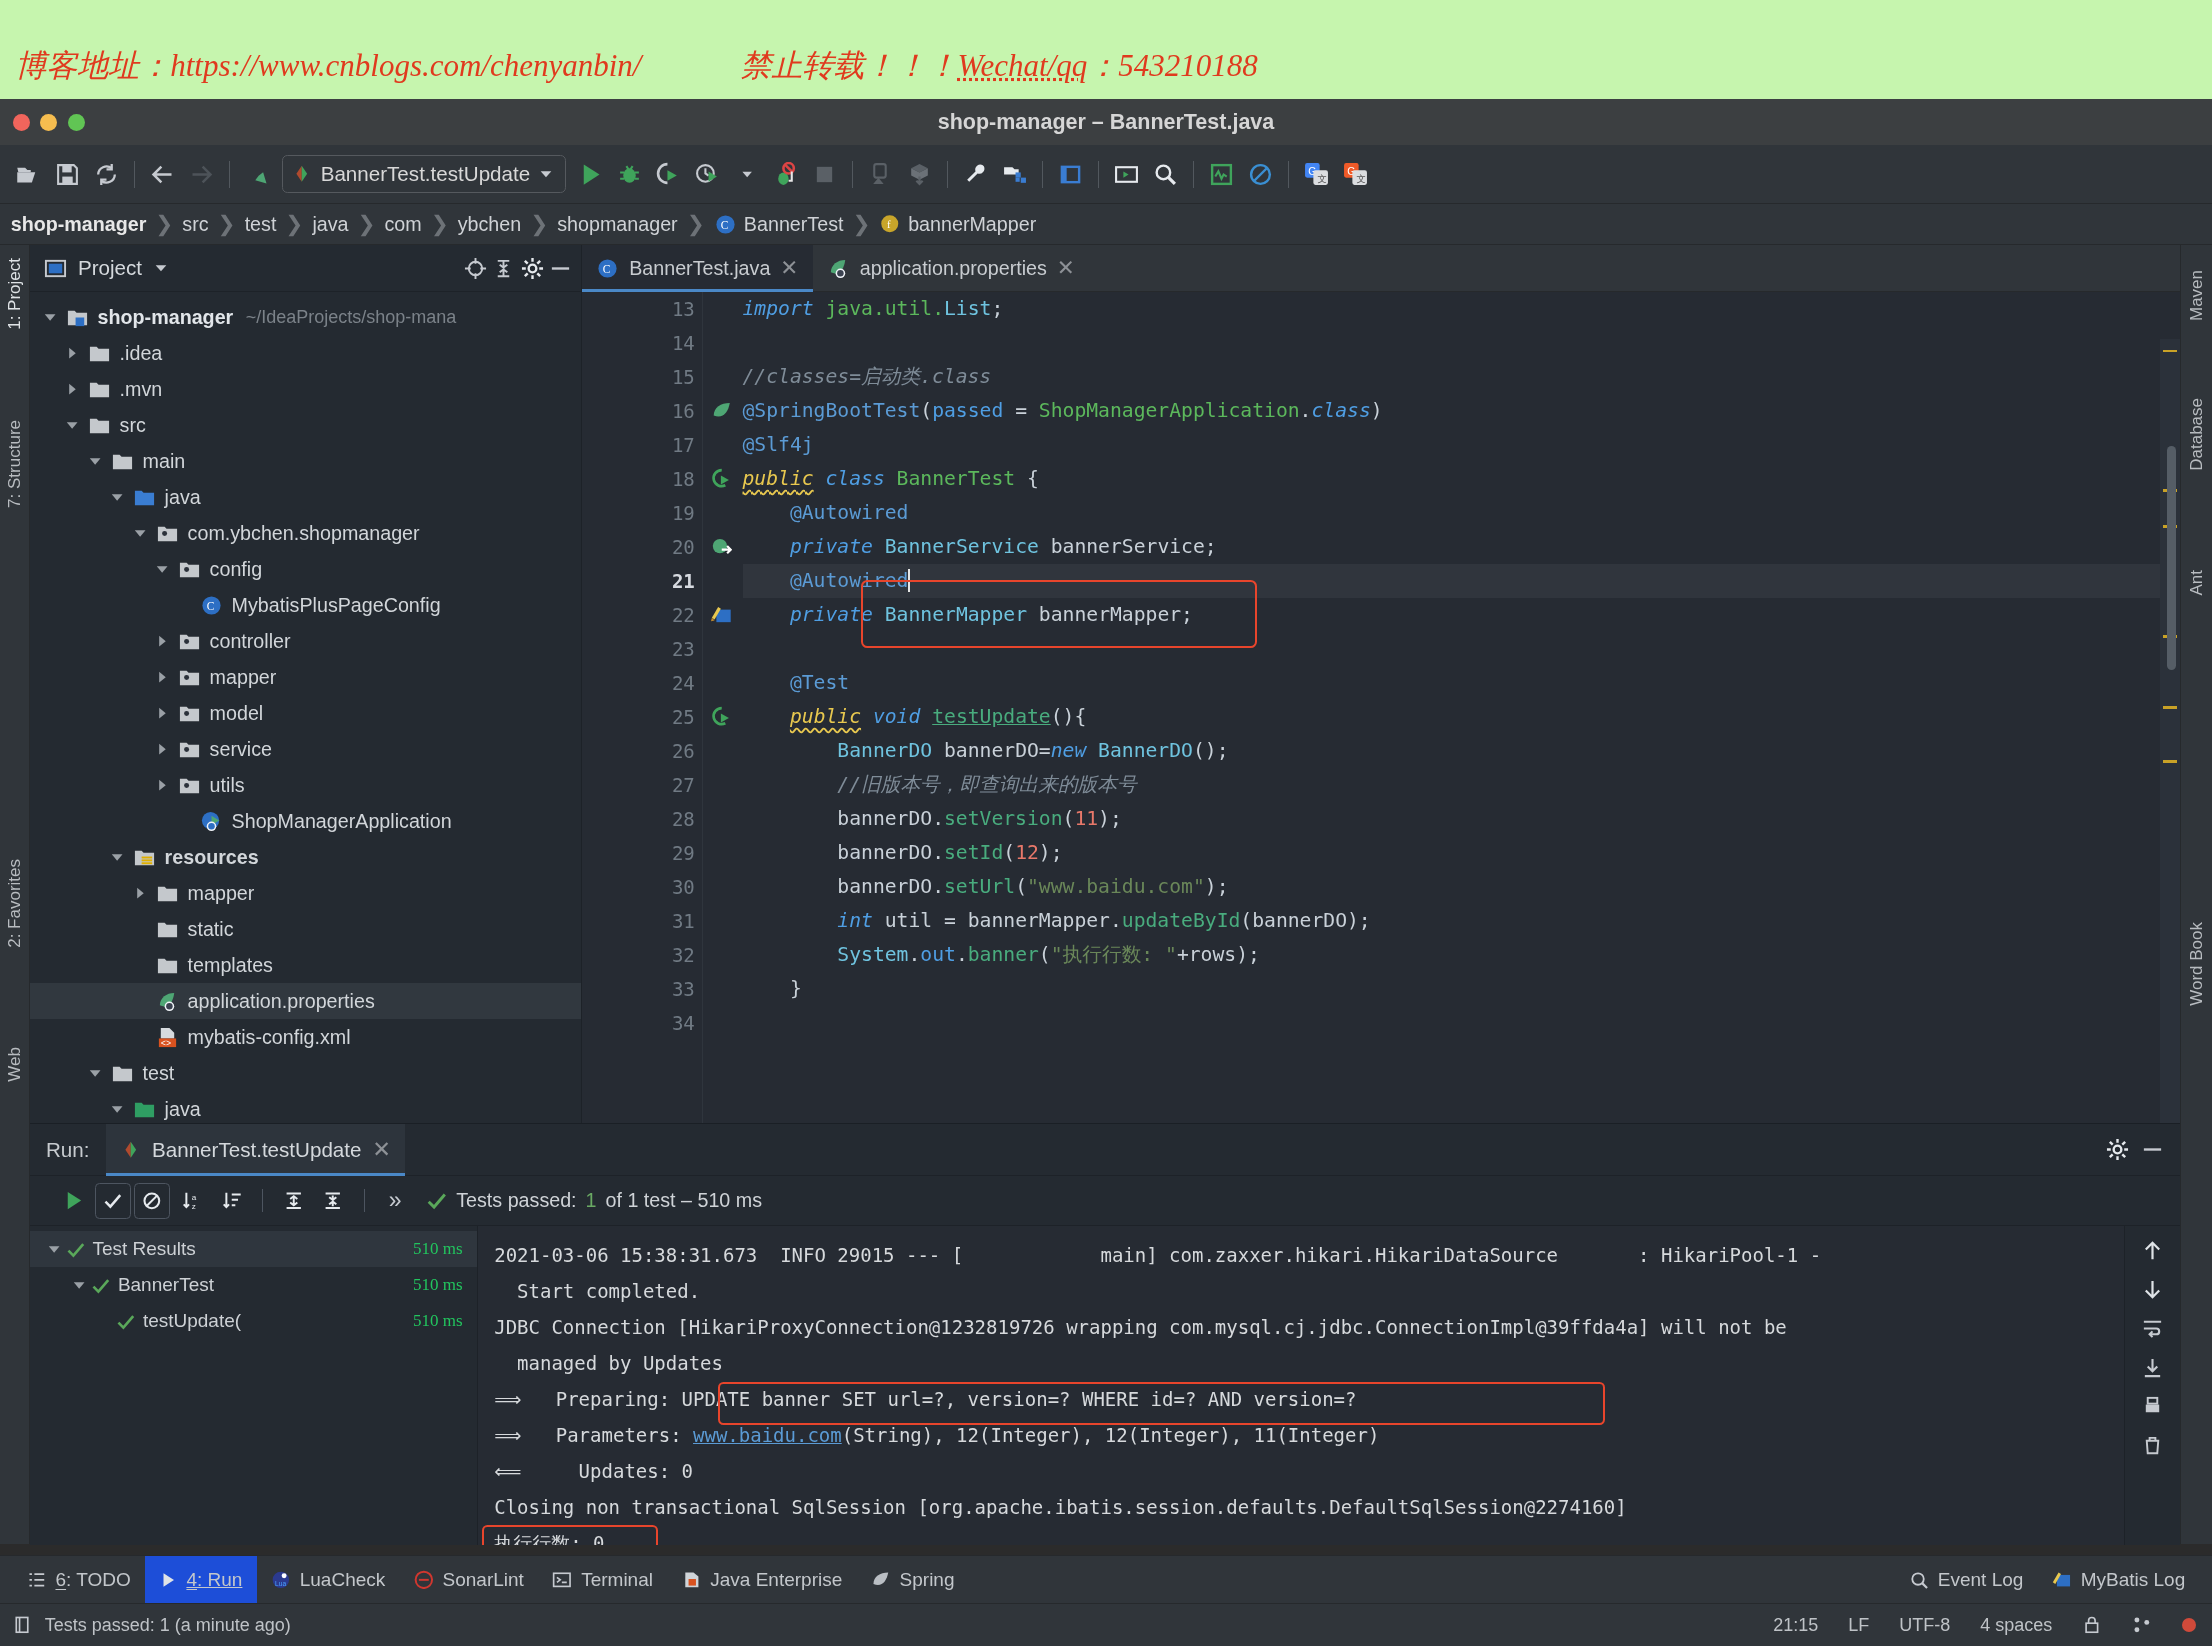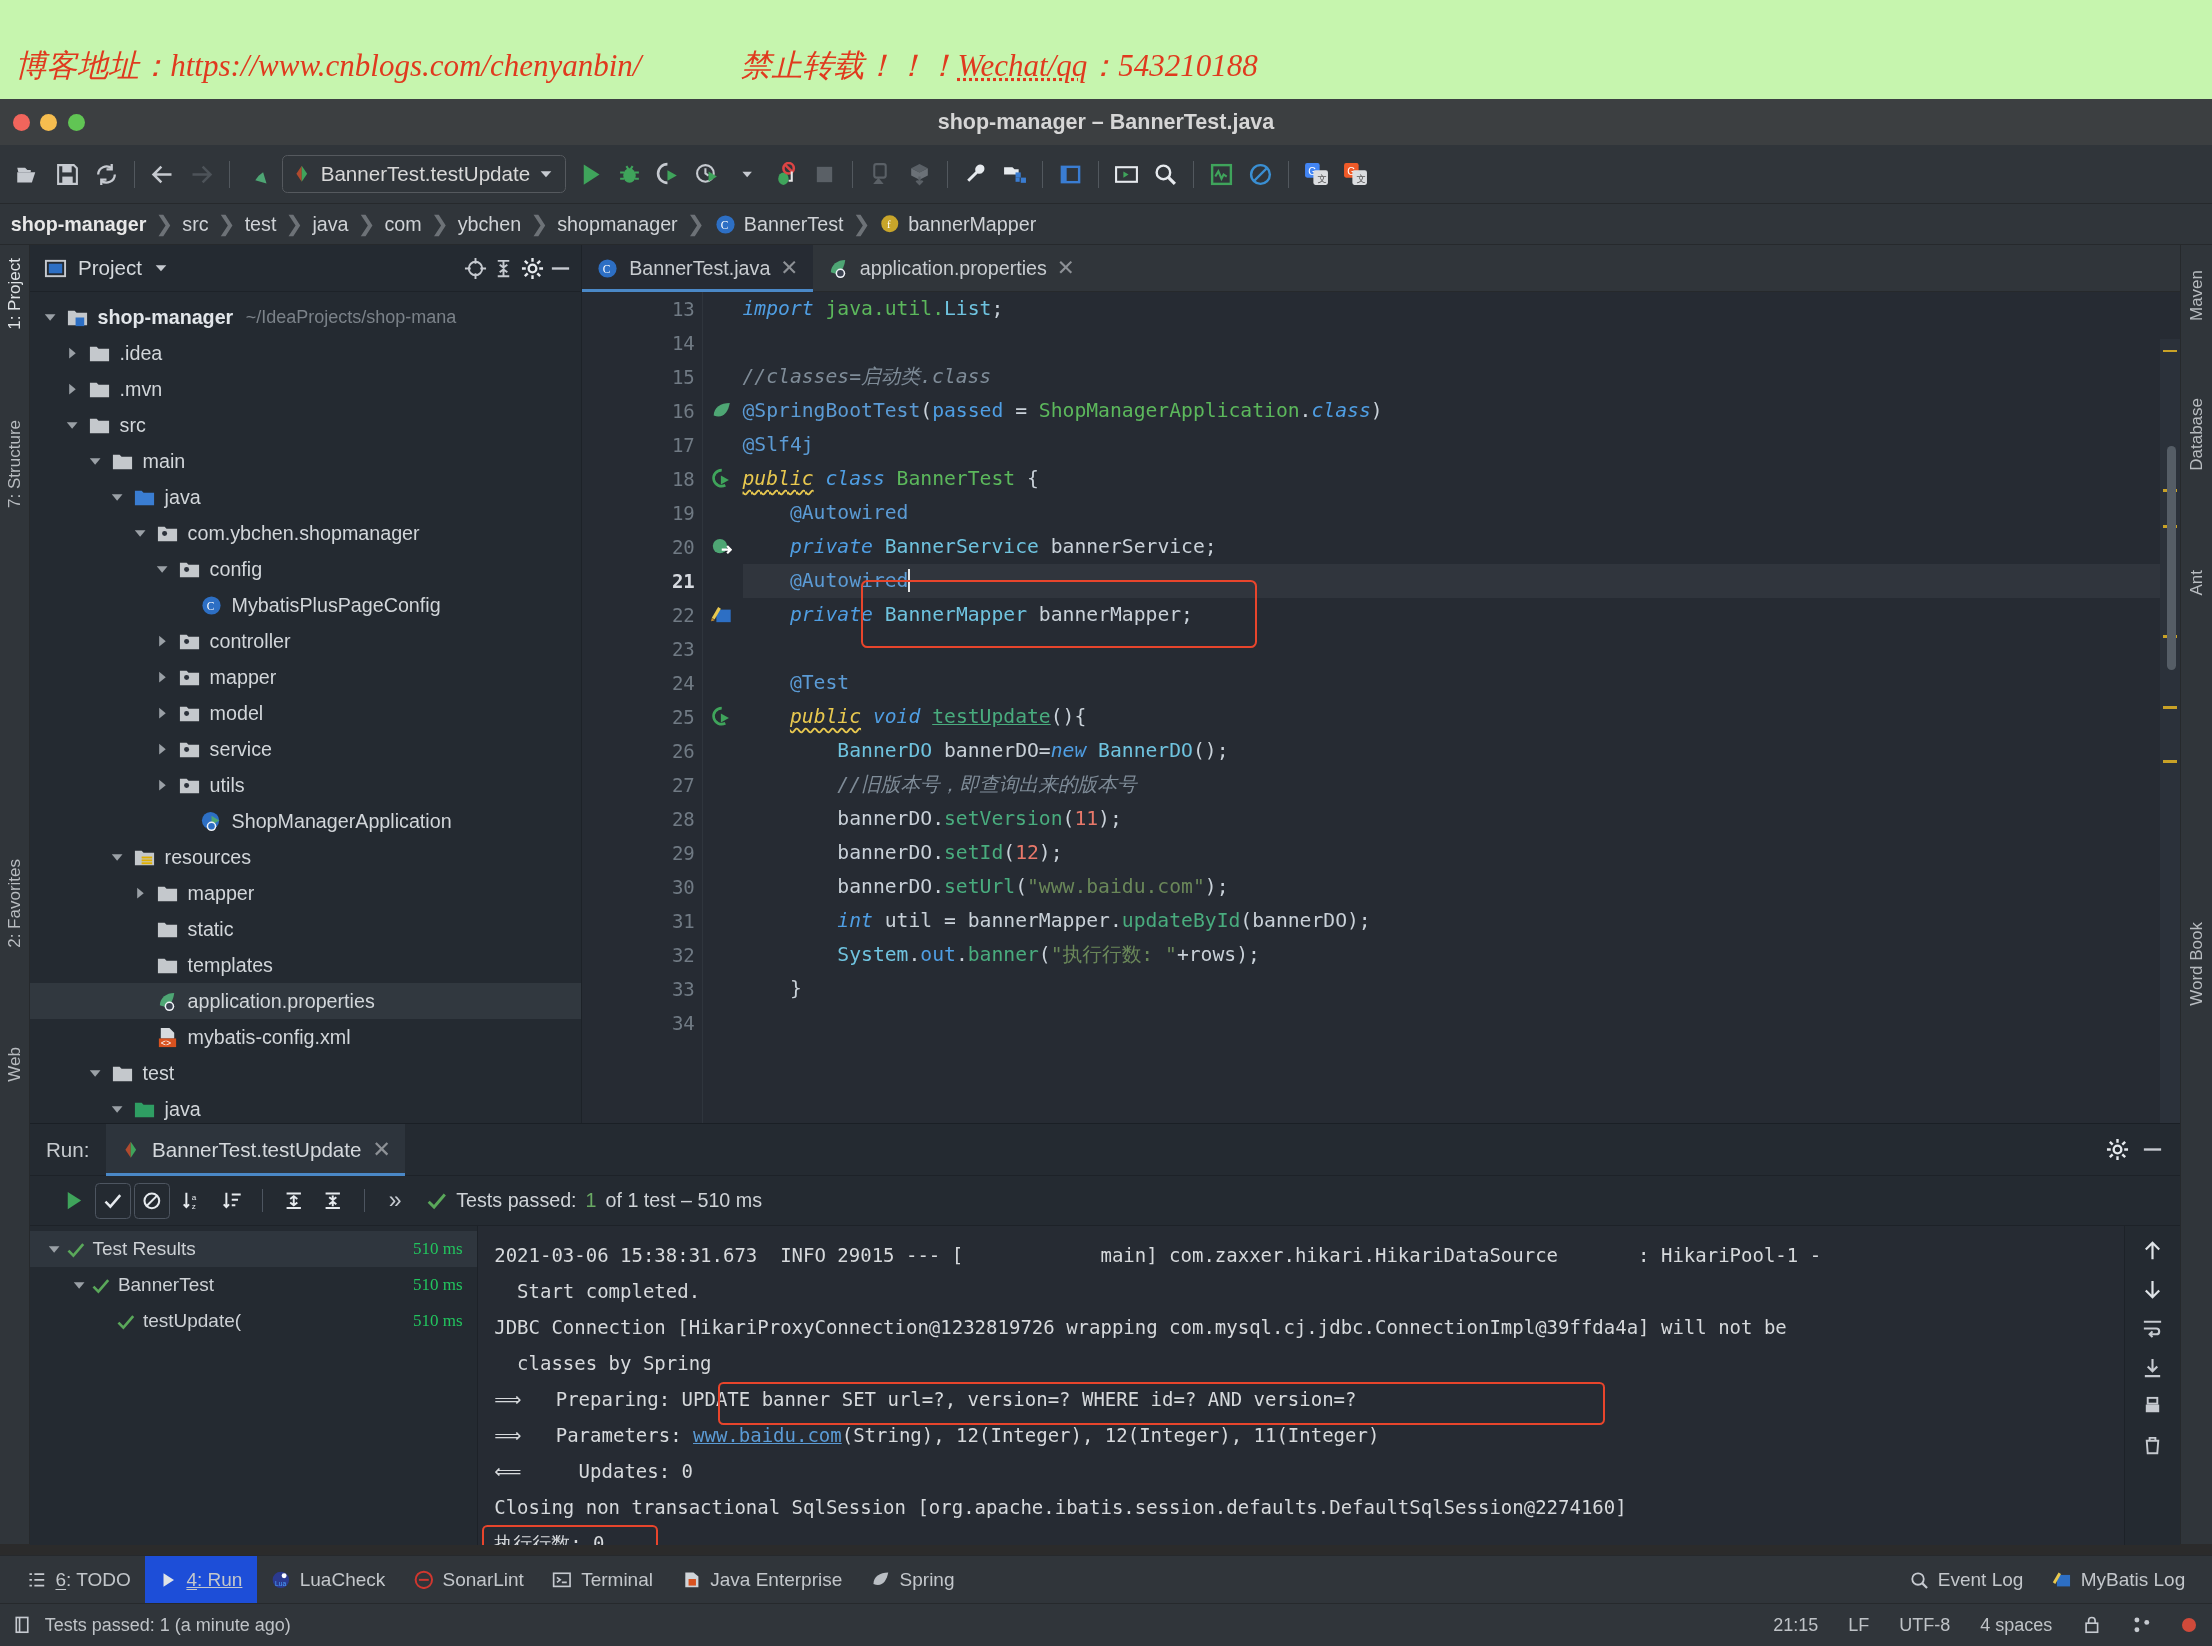--- a/index.html
+++ b/index.html
@@ -745,21 +745,21 @@
           <span class="tw" style="margin-left: 3.6px;">
             <svg width="23" height="23" viewBox="0 0 24 24">
               <circle cx="11" cy="11" r="9" fill="#2d6fc4"></circle>
               <path d="M12 6l8 5-8 5z" fill="#4ea674"></path>
               <circle cx="12" cy="17" r="5" fill="#f0f4f8"></circle>
               <circle cx="12" cy="17" r="3.4" fill="#2d6fc4"></circle>
             </svg>
           </span>
           <span class="tlabel">ShopManagerApplication</span>
         </div>
-        <div class="tnode" style="padding-left: 76px;">
+        <div class="tnode" style="padding-left: 76px; font-weight: bold;">
           <span class="arrow">
             <svg width="14.3" height="14.3" viewBox="0 0 24 24">
               <path d="M3 7h18l-9 11z" fill="#9aa0a6"></path>
             </svg>
           </span>
           <span class="tw" style="margin-left: 3.6px;">
             <svg width="23" height="23" viewBox="0 0 24 24">
               <path d="M2 5h7l2 2h11v13H2z" fill="#c4c8cc"></path>
               <rect x="9" y="11" width="11" height="2" fill="#e0b000"></rect>
               <rect x="9" y="14" width="11" height="2" fill="#e0b000"></rect>
@@ -1055,21 +1055,21 @@
               <path d="M3 13l6 6L21 5" stroke="#5aa85a" stroke-width="3.2" fill="none"></path>
             </svg>
             <span>testUpdate(</span>
             <span class="ttms">510 ms</span>
           </div>
         </div>
       <div class="console" id="console">
         <div class="conline">2021-03-06 15:38:31.673  INFO 29015 --- [            main] com.zaxxer.hikari.HikariDataSource       : HikariPool-1 -</div>
           <div class="conline">  Start completed.</div>
           <div class="conline">JDBC Connection [HikariProxyConnection@1232819726 wrapping com.mysql.cj.jdbc.ConnectionImpl@39ffda4a] will not be</div>
-          <div class="conline">  classes by Spring</div>
+          <div class="conline">  managed by Updates</div>
           <div class="conline">⟹   Preparing: <span>UPDATE banner SET url=?, version=? WHERE id=? AND version=?</span></div>
           <div class="conline">⟹   Parameters: <span class="link">www.baidu.com</span>(String), 12(Integer), 12(Integer), 11(Integer)</div>
           <div class="conline">⟸     Updates: 0</div>
           <div class="conline">Closing non transactional SqlSession [org.apache.ibatis.session.defaults.DefaultSqlSession@2274160]</div>
           <div class="conline">执行行数: 0</div>
 
       <div class="redbox-con" style="left:240px;top:156px;width:887px;height:43px;"></div>
           <div class="redbox-con" style="left:3.6px;top:299px;width:176px;height:41px;"></div>
           <div class="console-side">
           <svg width="23" height="23" viewBox="0 0 24 24">

